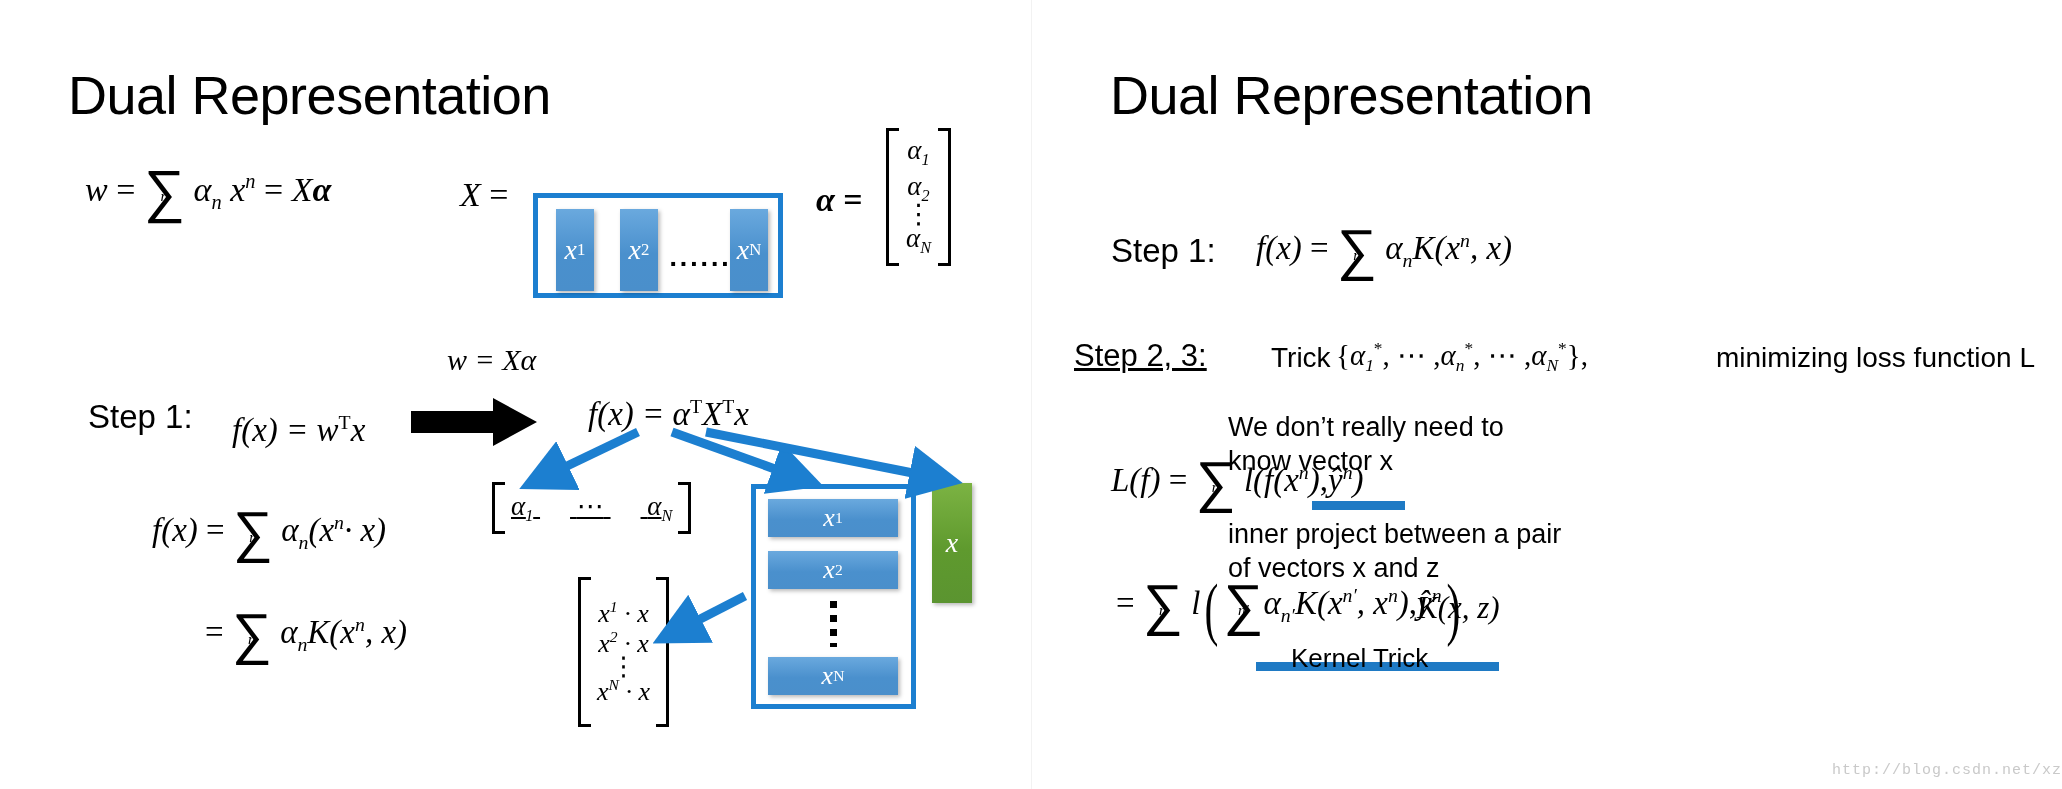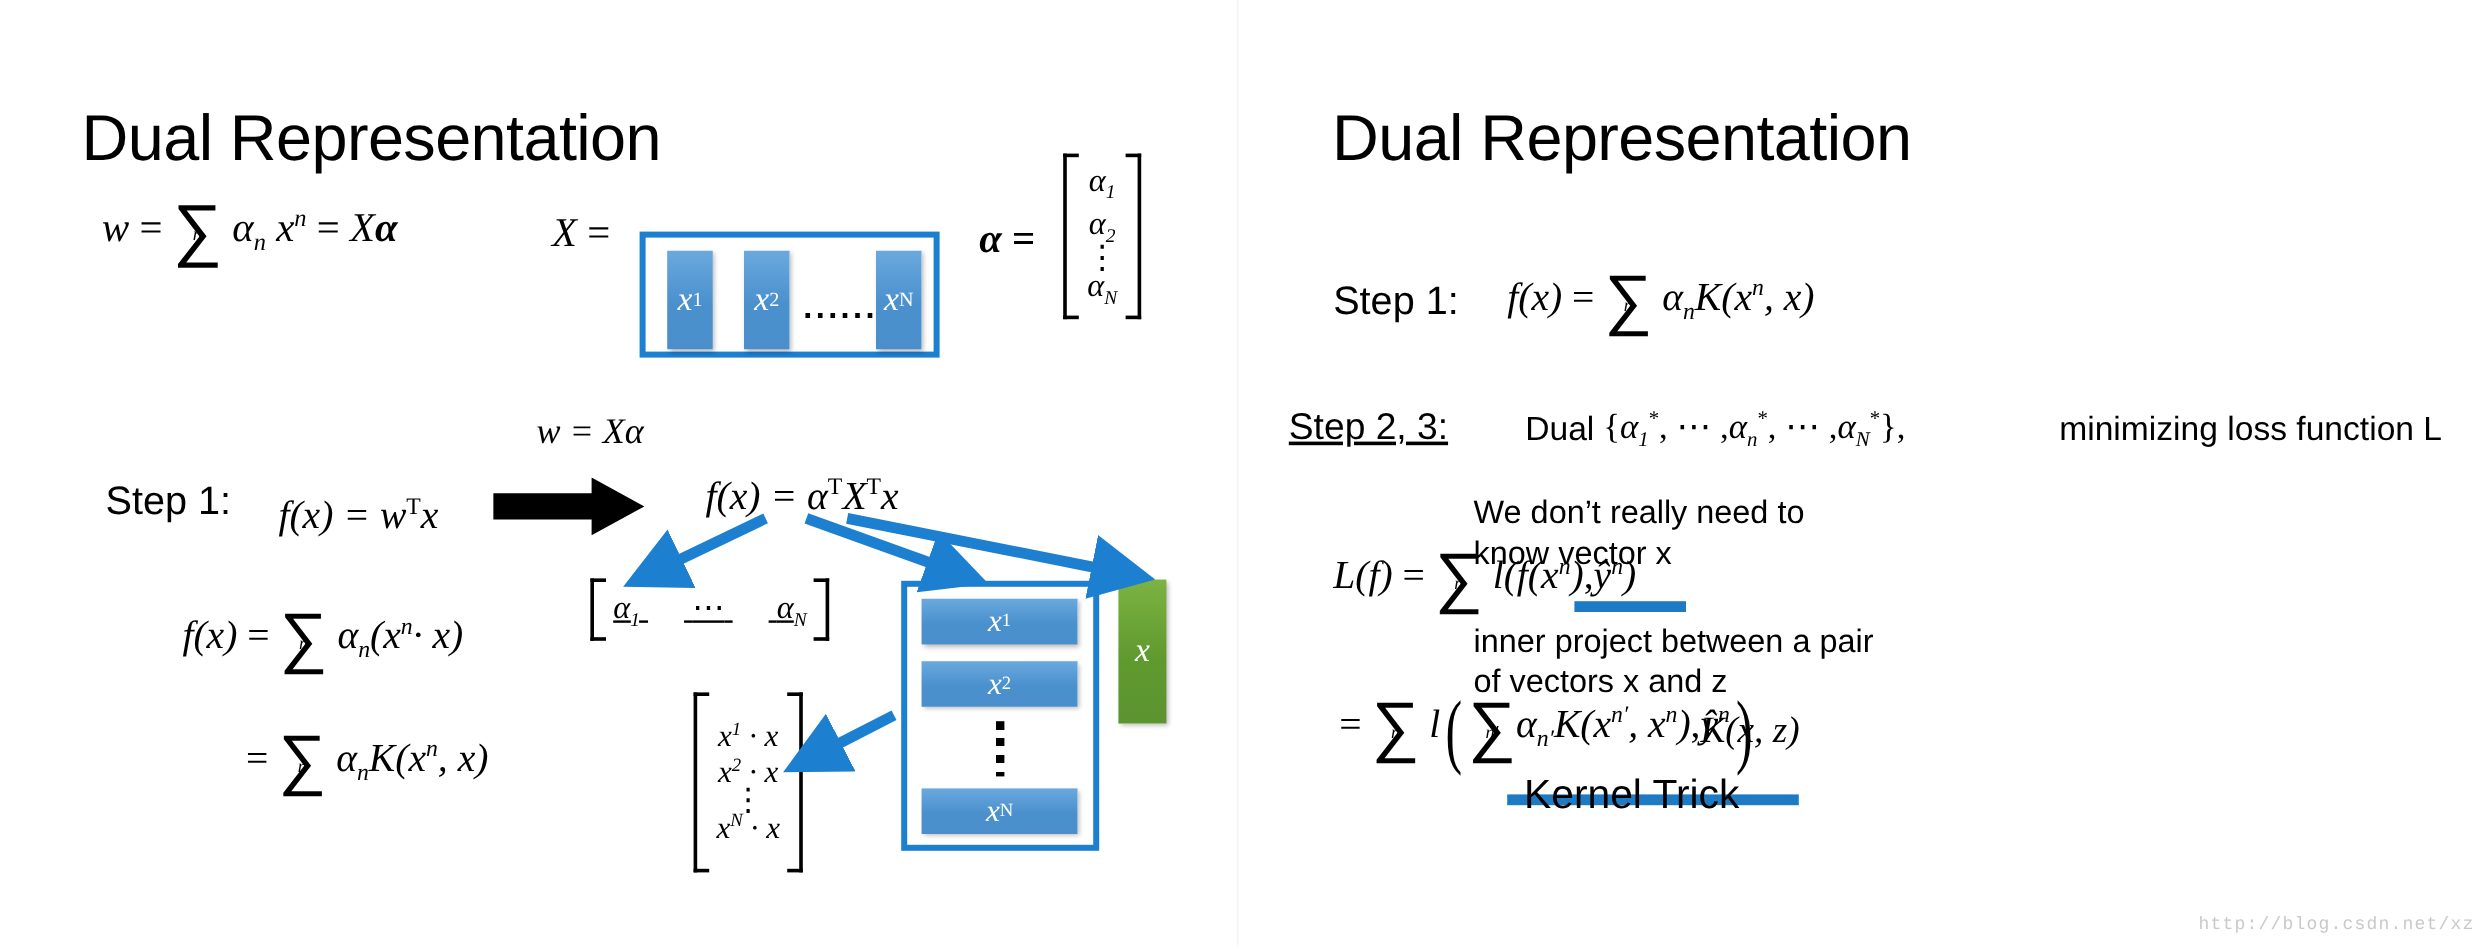--- a/index.html
+++ b/index.html
@@ -19,21 +19,20 @@
   #panel-right{left:1031px;width:1031px;}
 
   .title{
     position:absolute;
     font-family:"Liberation Sans", sans-serif;
     font-weight:400;
     font-size:54px;
     letter-spacing:-0.5px;
     color:#000;
     white-space:nowrap;
-    margin-top:20px;
   }
 
   .math{
     position:absolute;
     font-family:"Liberation Serif", serif;
     font-style:italic;
     color:#000;
     white-space:nowrap;
     line-height:1;
   }
@@ -326,21 +325,21 @@
       <span>f(x)</span>
       <span class="up">=</span>
       <span class="sum">
         <span class="big">∑</span>
         <span class="sub">n</span>
       </span>
       <span>α</span><sub class="sm">n</sub><span>K(x</span><sup class="sm">n</sup><span>, x)</span>
     </div>
 
     <div class="lbl" style="left:43px;top:338px;font-size:31px;text-decoration:underline;">Step 2, 3:</div>
-    <div class="lbl" style="left:240px;top:342px;font-size:28px;">Dual</div>
+    <div class="lbl" style="left:240px;top:342px;font-size:28px;">Trick</div>
     <div class="math" style="left:305px;top:340px;font-size:29px;">
       <span class="up">{</span><span>α</span><sub class="sm">1</sub><sup class="st">*</sup><span class="up">, ⋯ ,</span><span>α</span><sub class="sm">n</sub><sup class="st">*</sup><span class="up">, ⋯ ,</span><span>α</span><sub class="sm">N</sub><sup class="st">*</sup><span class="up">},</span>
     </div>
     <div class="lbl" style="left:685px;top:342px;font-size:28px;">minimizing loss function L</div>
 
     <div class="math" style="left:80px;top:460px;font-size:33px;">
       <span>L(f)</span>
       <span class="up">=</span>
       <span class="sum">
         <span class="big">∑</span>
@@ -363,17 +362,17 @@
     </div>
     <div class="underline-blue" style="left:225px;top:662px;width:243px;"></div>
 
     <div class="note" style="left:197px;top:410px;">We don’t really need to</div>
     <div class="note" style="left:197px;top:444px;">know vector x</div>
     <div class="note" style="left:197px;top:551px;">of vectors x and z</div>
     <div class="note" style="left:197px;top:517px;">inner project between a pair</div>
 
     <div class="math" style="left:386px;top:592px;font-size:31px;">K(x, z)</div>
 
-    <div class="lbl" style="left:239px;top:643px;font-size:34px;">Kernel Trick</div>
+    <div class="lbl" style="left:260px;top:643px;font-size:26px;">Kernel Trick</div>
   </div>
 
   <div class="watermark" style="left:1832px;top:762px;">http://blog.csdn.net/xzy_thu</div>
 </div>
 
 </body></html>

